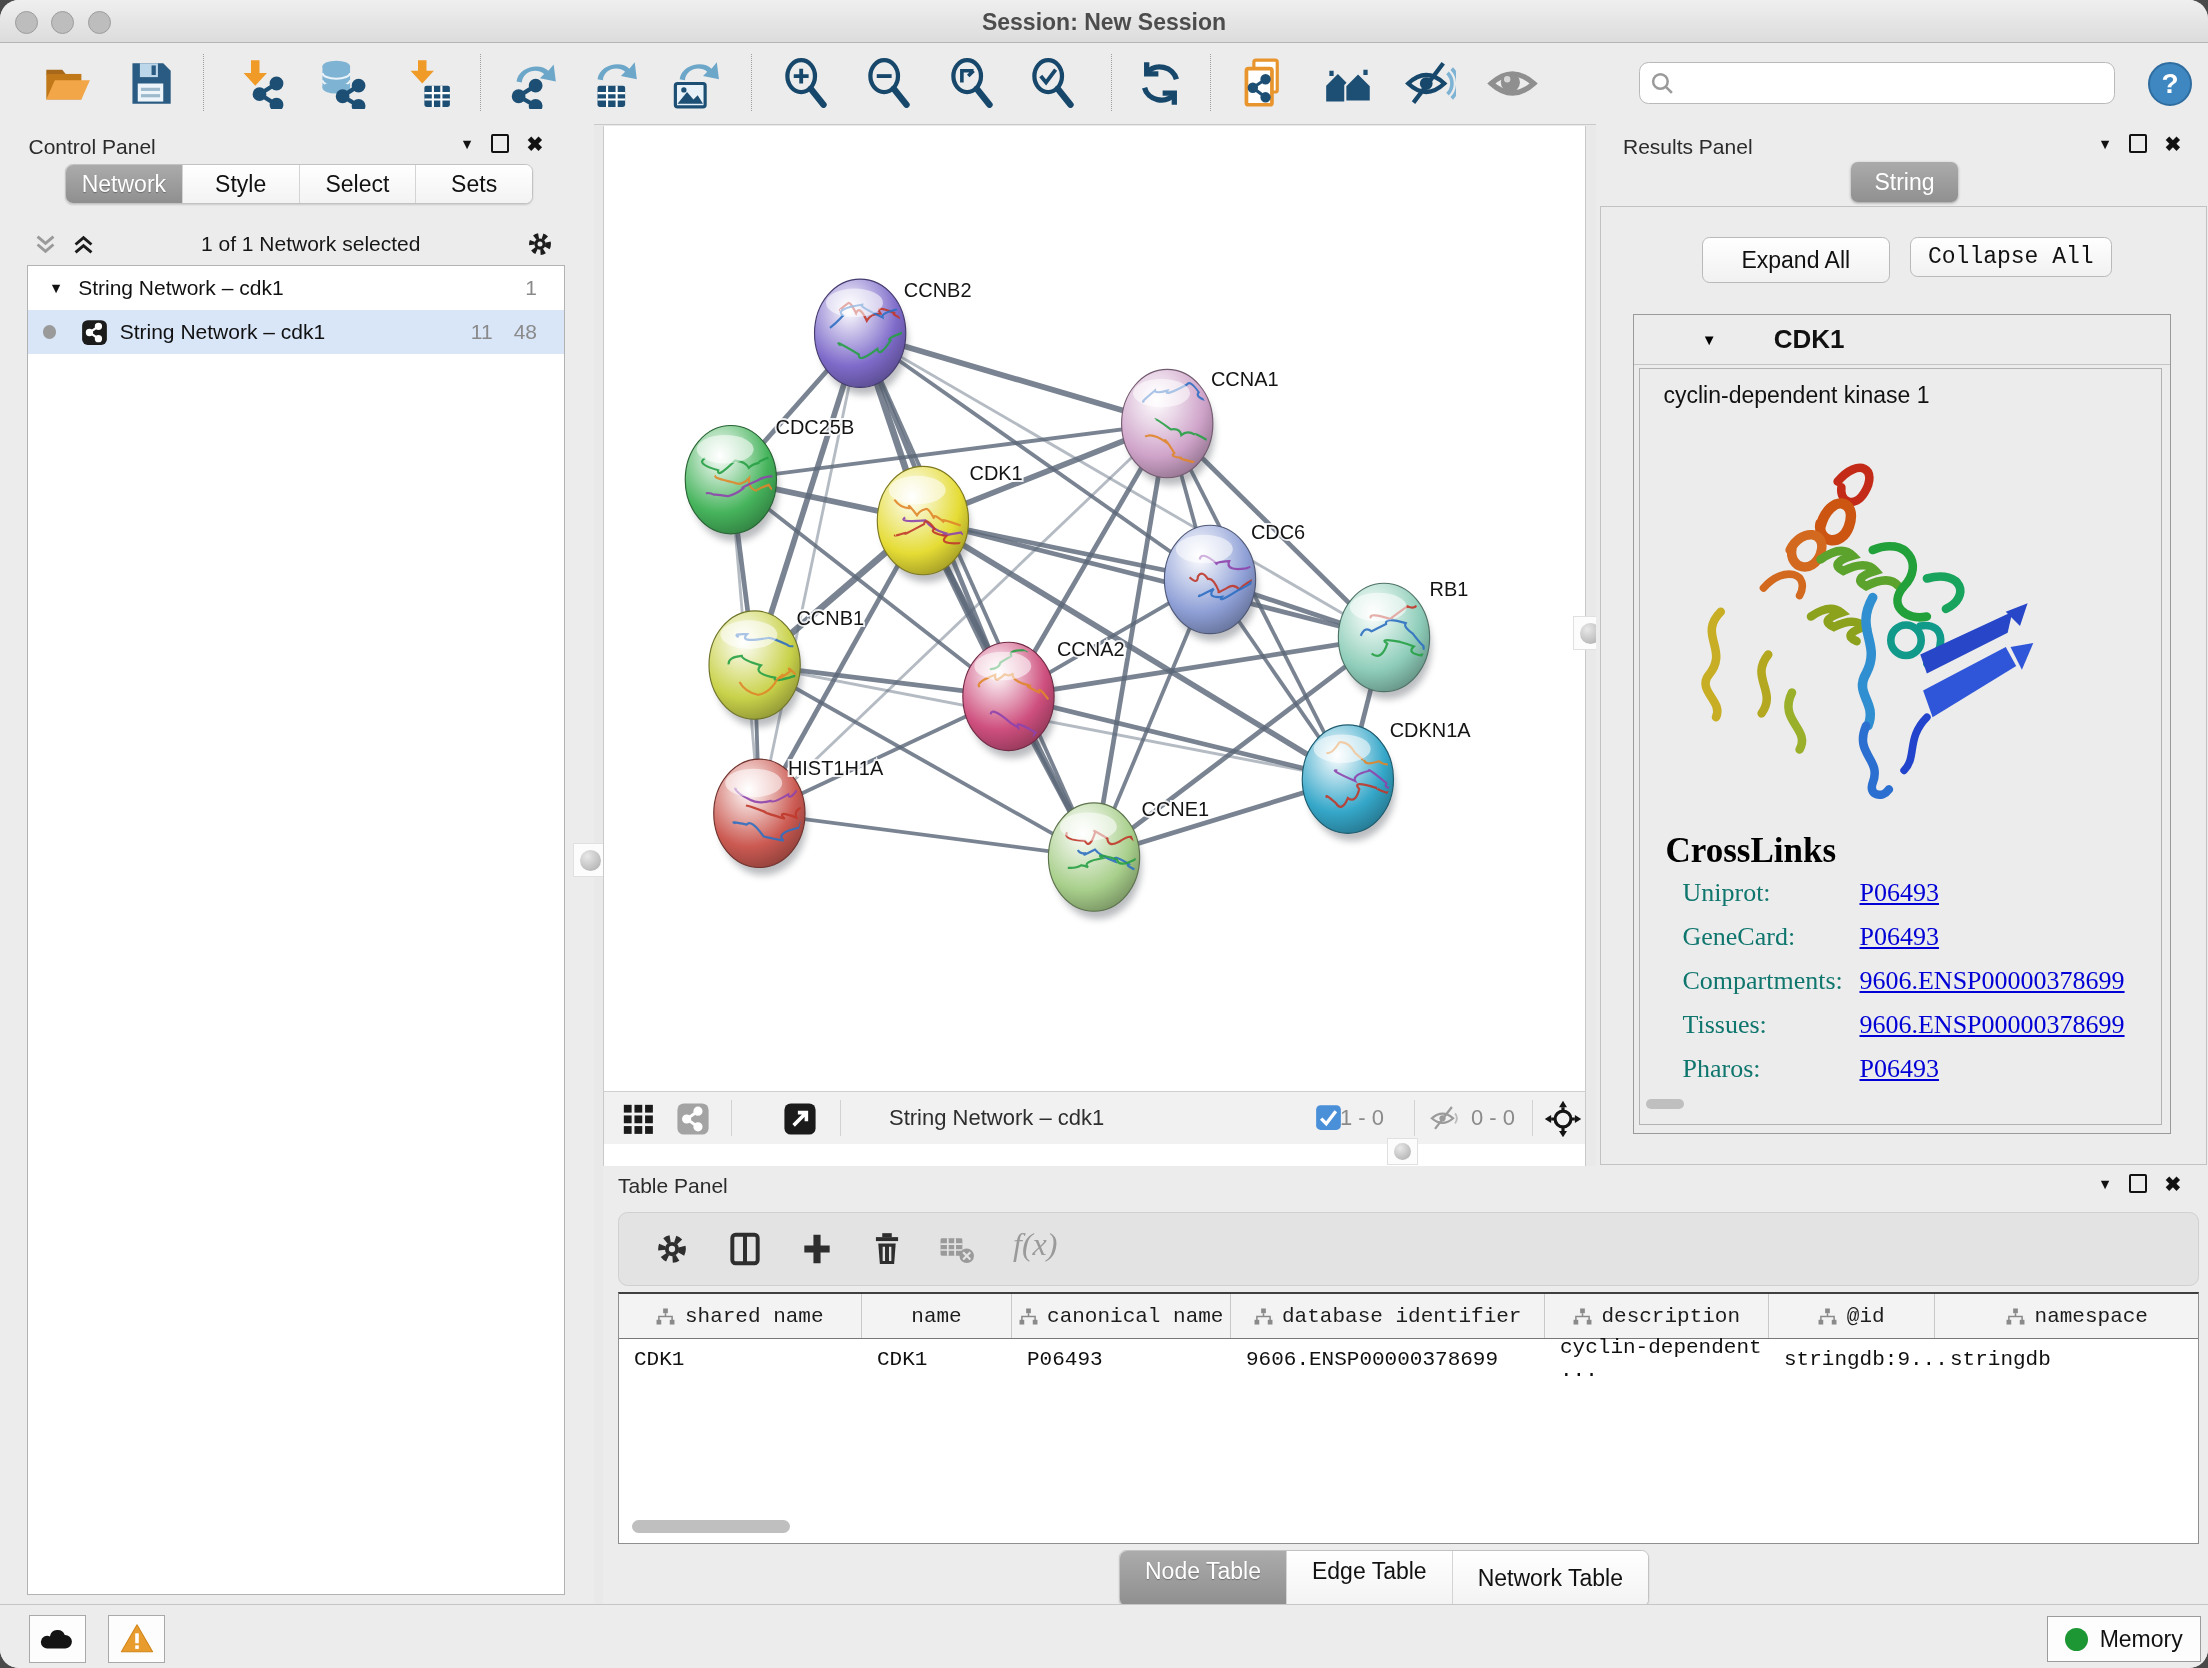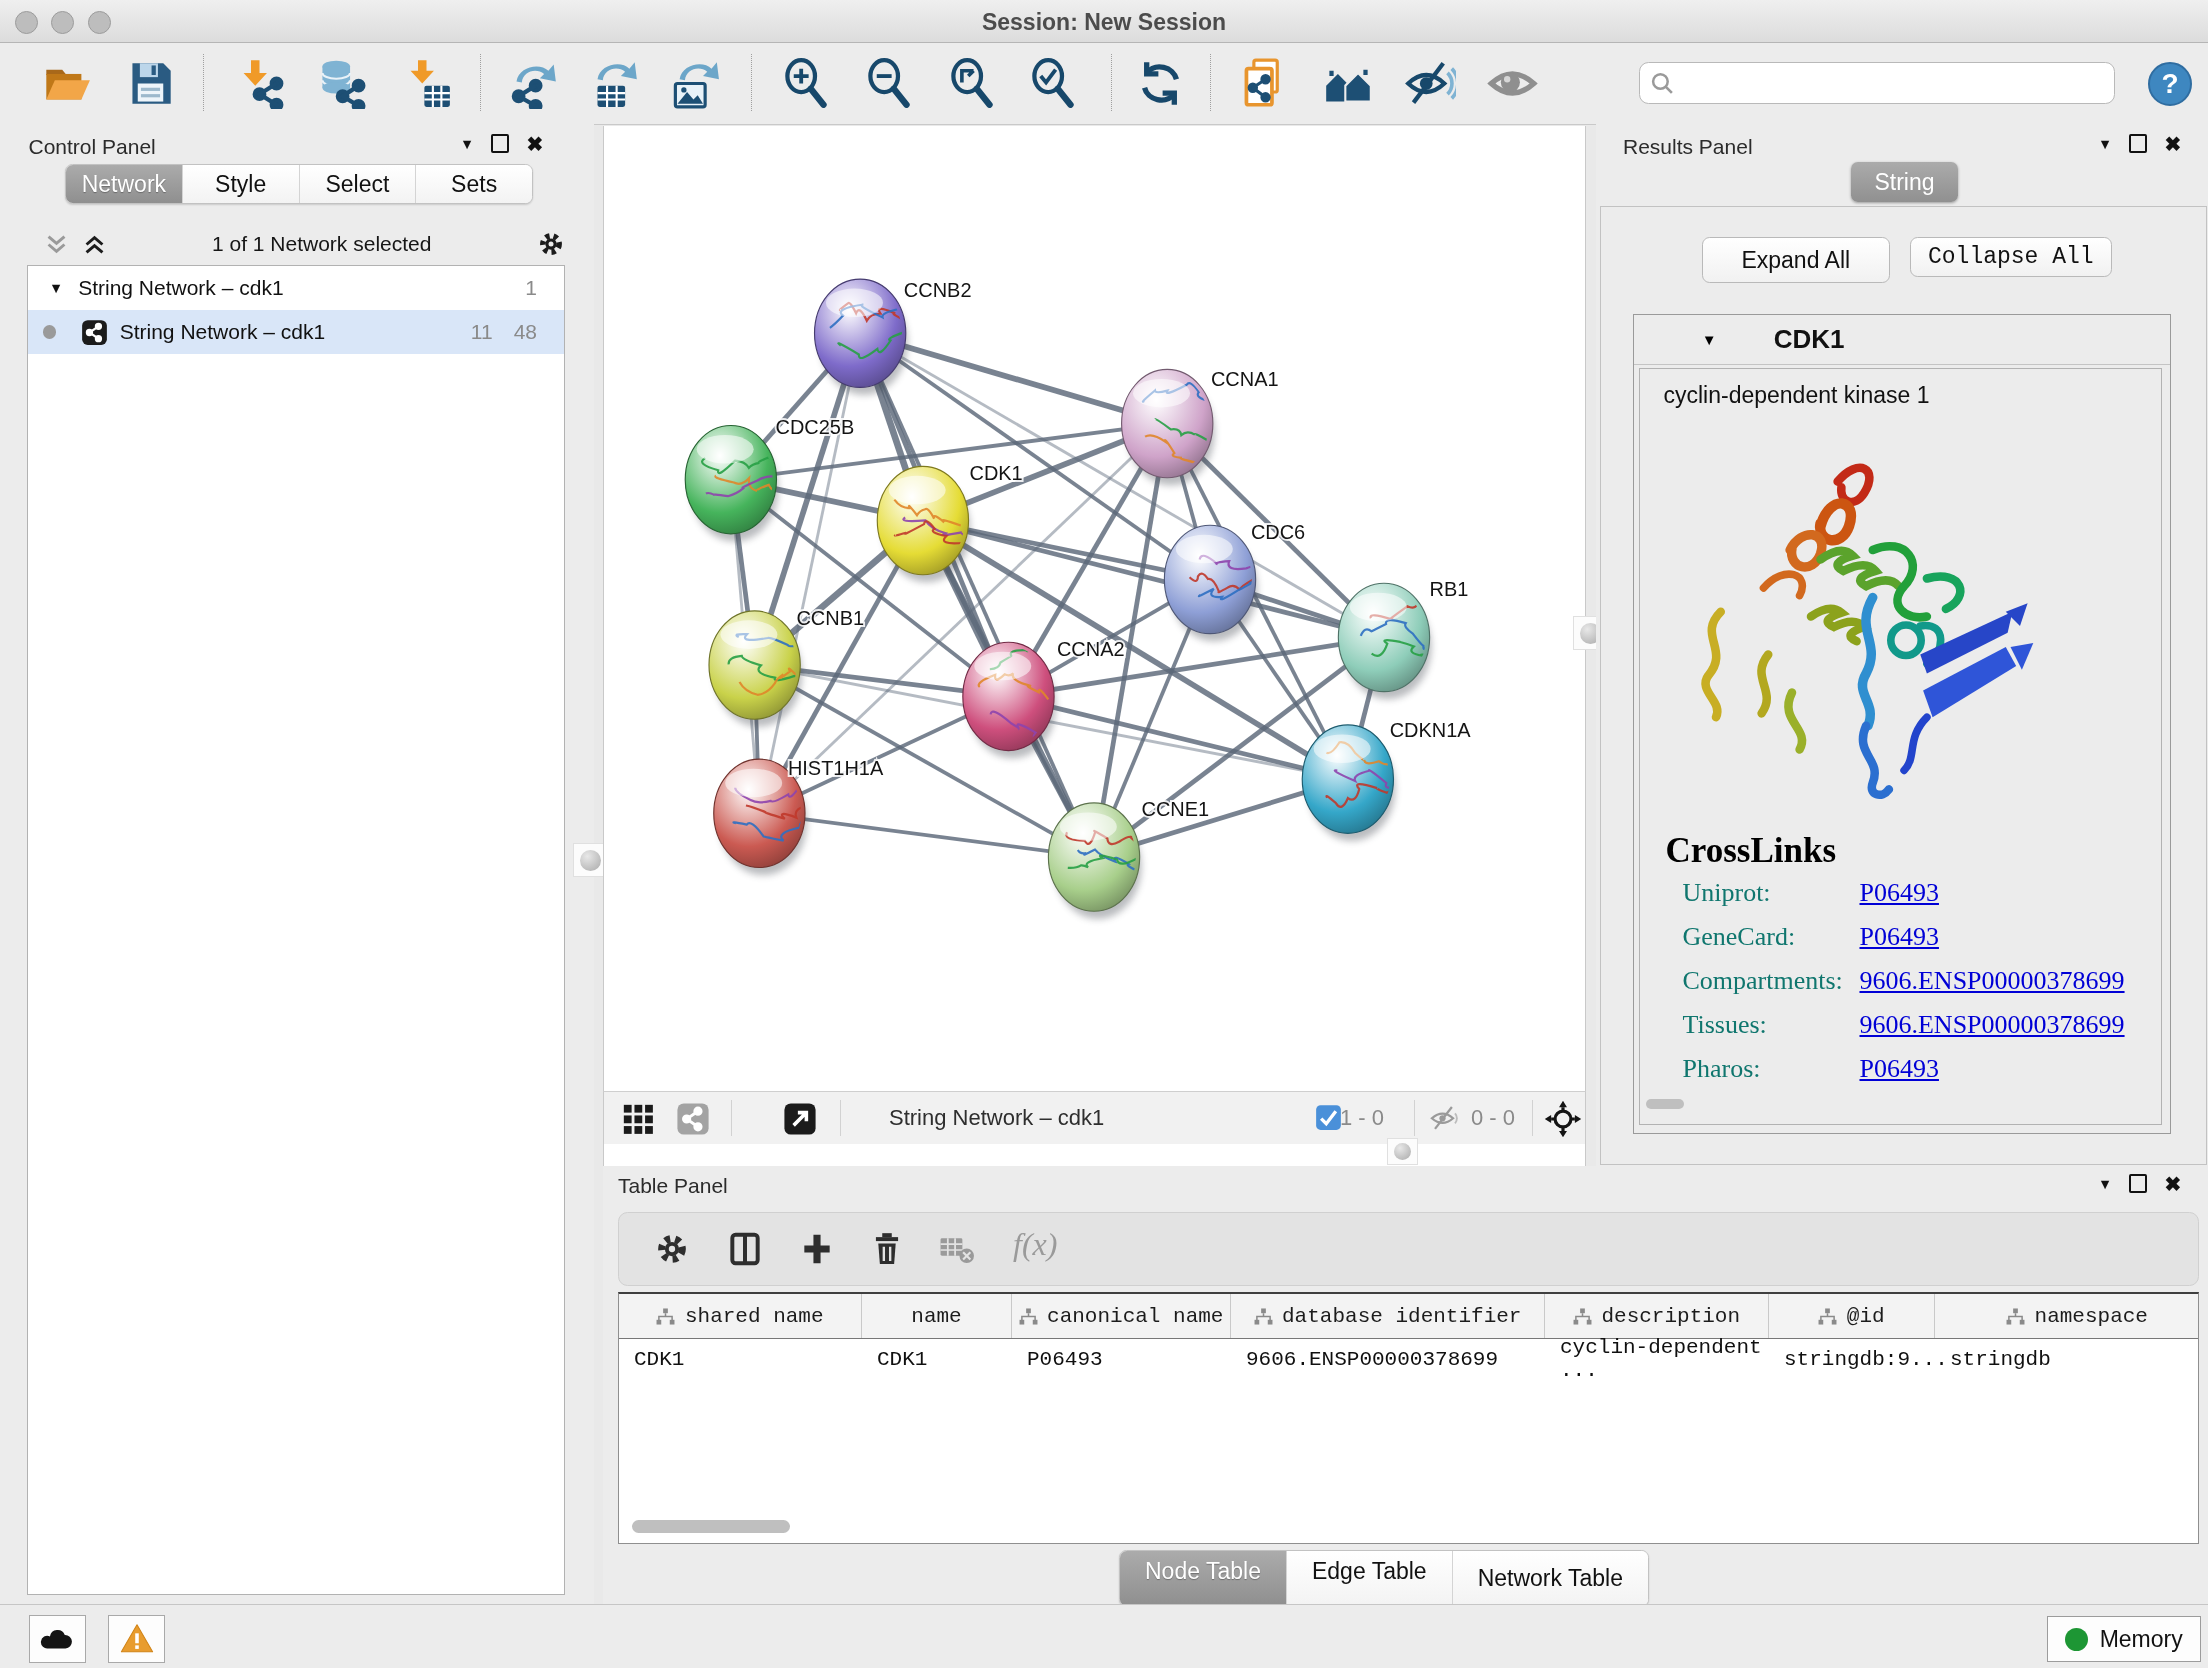--- a/index.html
+++ b/index.html
@@ -1,17 +1,17 @@
 <!DOCTYPE html>
 <html style="font-size:15px"><head>
 <meta charset="utf-8">
 <style>
   html,body{margin:0;padding:0;background:#4a4a4a;}
   #app{position:relative;width:2208px;height:1668px;background:#e9e9e9;
-       font-family:"Liberation Sans",sans-serif;overflow:hidden;border-radius:0;}
+       font-family:"Liberation Sans",sans-serif;overflow:hidden;border-radius:19px;}
   .abs{position:absolute;}
   
   .titlebar{left:0;top:0;width:2208px;height:42px;background:linear-gradient(#efefef,#dcdcdc);
             border-bottom:1px solid #b5b5b5;}
   .tl{width:21px;height:21px;border-radius:50%;background:#bdbdbd;border:1px solid #9c9c9c;}
   .title-text{width:100%;text-align:center;top:8.6px;font-size:23px;color:#4c4c4c;font-weight:600;}
   
   .toolbar{left:0;top:43px;width:2208px;height:81px;background:#ececec;border-bottom:1px solid #c9c9c9;}
   .tbtn{width:57px;height:65px;top:7.6px;display:flex;align-items:center;justify-content:center;cursor:default;}
   .sepdot{top:11.4px;width:0;height:57px;border-left:1.9px dotted #9f9f9f;}
@@ -269,21 +269,21 @@
       <span class="wb-x">✖</span>
     </div>
 
     <div class="abs segwrap" style="left:65px;top:40px;width:466px;" id="cp-tabs">
         <span class="seg sel" style="flex: 1 1 0%;">Network</span>
         <span class="seg" style="flex: 1 1 0%;">Style</span>
         <span class="seg" style="flex: 1 1 0%;">Select</span>
         <span class="seg" style="flex: 1 1 0%;">Sets</span>
       </div>
 
-    <div class="abs" style="left:38px;top:99px;width:536px;height:42px;display:flex;align-items:center;">
+    <div class="abs" style="left:27px;top:99px;width:536px;height:42px;display:flex;align-items:center;">
       <svg width="25" height="25" viewBox="0 0 22 22" style="margin-left:5.7px;">
         <path d="M4 4 L11 10 L18 4 M4 11 L11 17 L18 11" fill="none" stroke="#9a9a9a" stroke-width="2.6"></path>
       </svg>
       <svg width="25" height="25" viewBox="0 0 22 22" style="margin-left:13.3px;">
         <path d="M4 18 L11 12 L18 18 M4 11 L11 5 L18 11" fill="none" stroke="#1c1c1c" stroke-width="2.6"></path>
       </svg>
       <div style="flex:1;text-align:center;font-size:21px;color:#161616;">1 of 1 Network selected</div>
       <svg width="30" height="30" viewBox="0 0 48 48" style="margin-right:7.6px;">
         <circle cx="24" cy="24" r="13" fill="none" stroke="#1c1c1c" stroke-width="9" stroke-dasharray="6.5 6.5"></circle>
         <circle cx="24" cy="24" r="9" fill="#1c1c1c"></circle>

